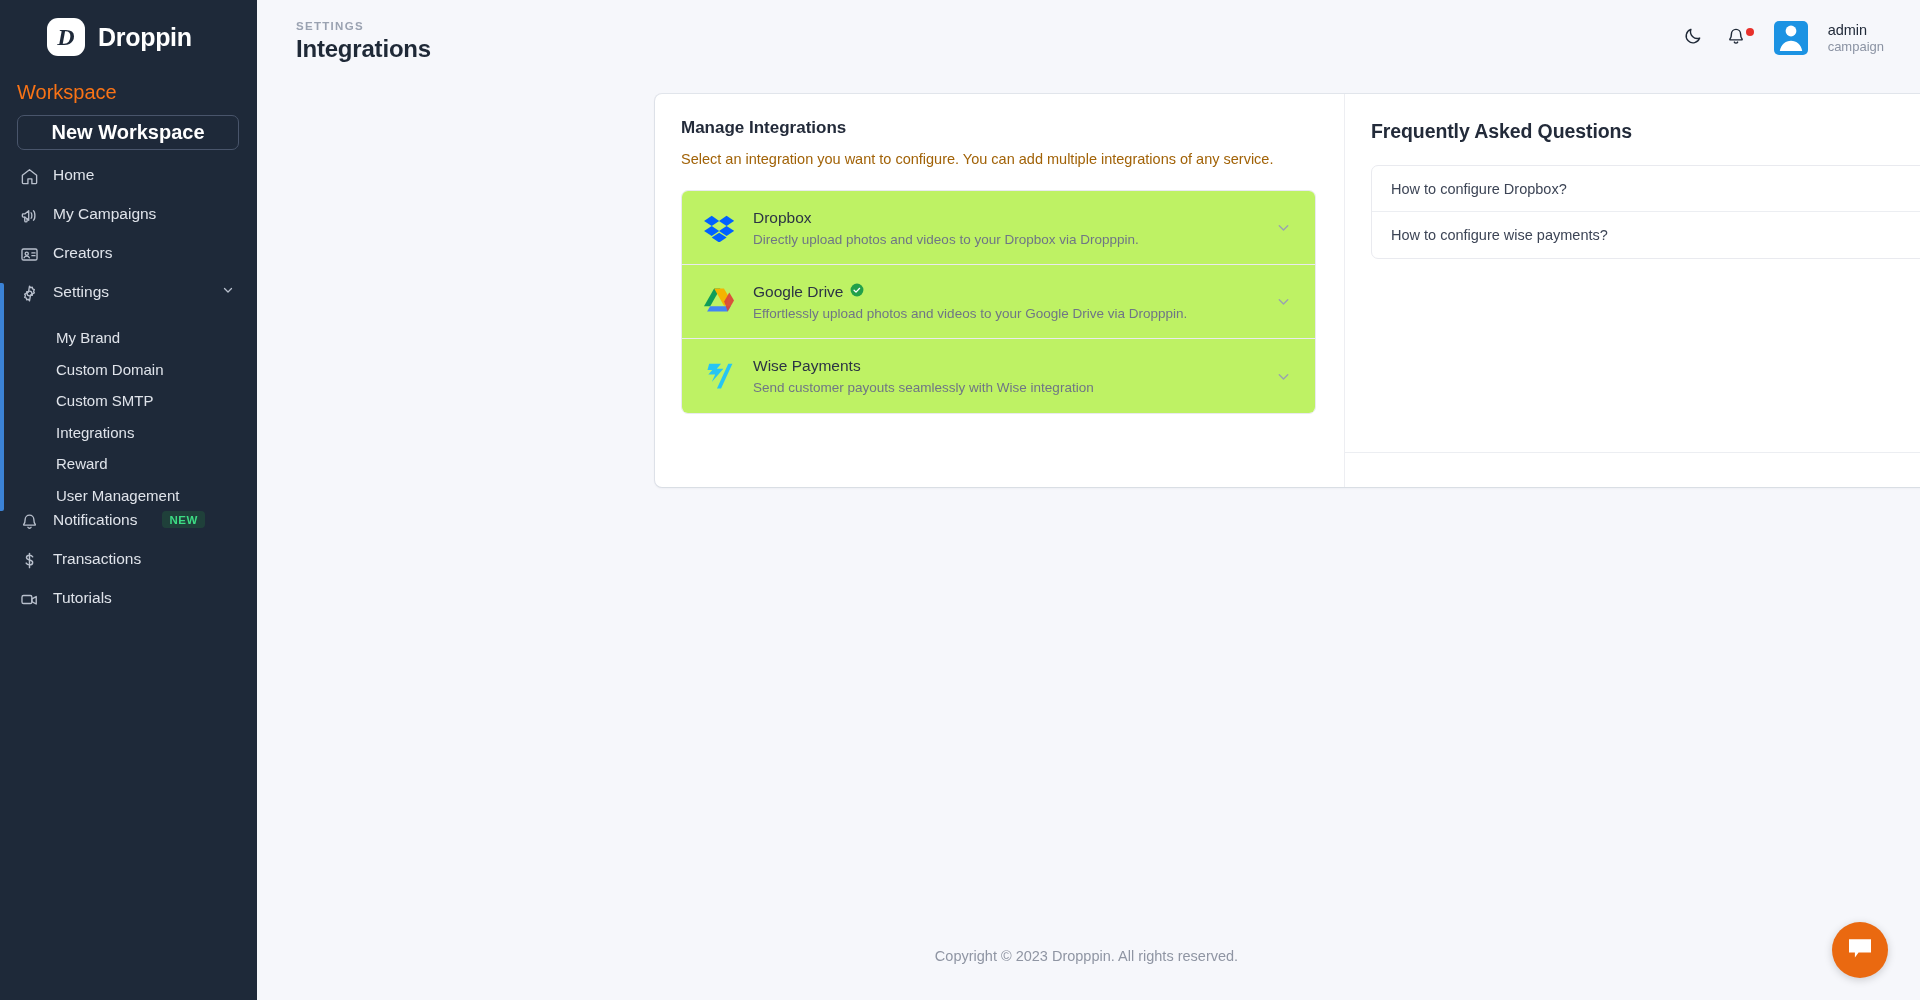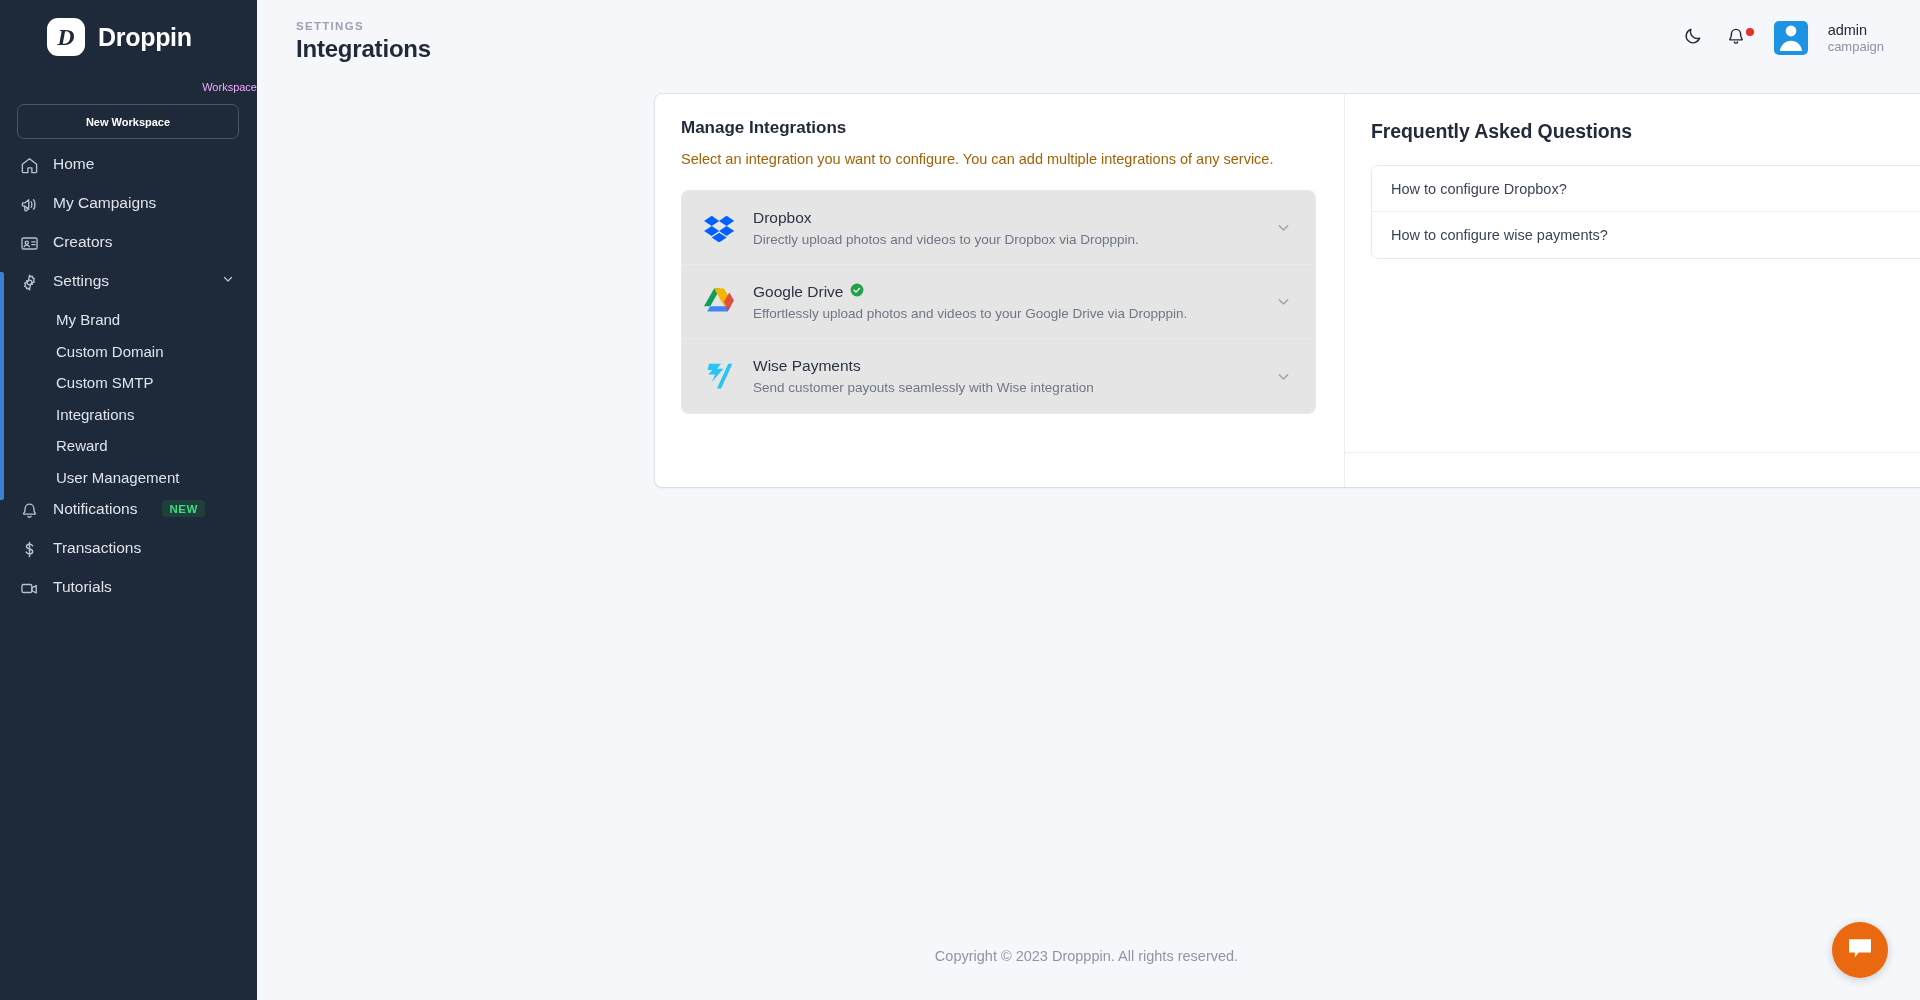--- a/index.html
+++ b/index.html
@@ -49,34 +49,33 @@
     flex-shrink: 0;
   }
   .brand-name {
     color: #ffffff;
     font-size: 25px;
     font-weight: bold;
     letter-spacing: -0.3px;
   }
 
   .ws-label {
-    color: #f0abfc;
-    font-size: 11px;
+    color: #f97316;
+    font-size: 20px;
     padding: 19px 0 0 17px;
-    text-align: right;
   }
 
   .new-ws-btn {
     margin: 11px 34px 0 17px;
     height: 35px;
     border: 1px solid #49556b;
     border-radius: 7px;
     background: transparent;
     color: #ffffff;
-    font-size: 11px;
+    font-size: 20px;
     font-weight: bold;
     width: 222px;
     cursor: pointer;
     display: flex; align-items: center; justify-content: center;
     font-family: "Liberation Sans", sans-serif;
   }
 
   .nav { margin-top: 16px; position: relative; }
 
   .nav-item {
@@ -108,20 +107,21 @@
     position: absolute;
     left: 0; top: 0;
     width: 4px;
     height: 100%;
     background: #3b82d6;
     border-radius: 0 2px 2px 0;
   }
 
   .subnav-item {
     display: flex;
+    align-items: center;
     height: 31.5px;
     padding-left: 56px;
     color: #dfe3ea;
     font-size: 15px;
     cursor: pointer;
   }
 
   .badge-new {
     margin-left: 11px;
     background: rgba(34,110,60,0.35);
@@ -237,21 +237,21 @@
     overflow: hidden;
   }
   .integration-row {
     display: flex;
     align-items: center;
     gap: 17px;
     padding: 17px 21px 17px 20px;
     min-height: 74px;
     cursor: pointer;
     border-bottom: 1px solid #e9eaef;
-    background: #e5e5e5;
+    background: #bef264;
   }
   .integration-row:last-child { border-bottom: none; }
   .int-logo {
     width: 34px; height: 34px;
     flex-shrink: 0;
     display: flex; align-items: center; justify-content: center;
   }
   .int-text { flex: 1; }
   .int-name-row { display: flex; align-items: center; gap: 7px; }
   .int-name { font-size: 15.5px; color: #2c3444; }

